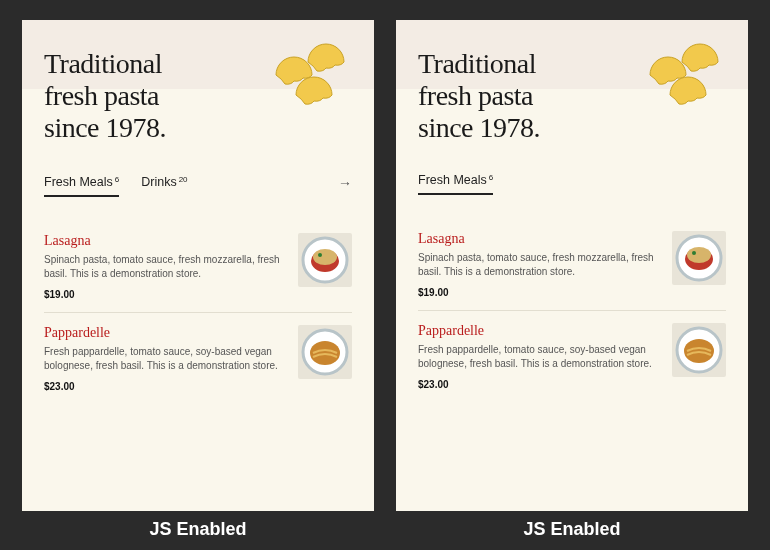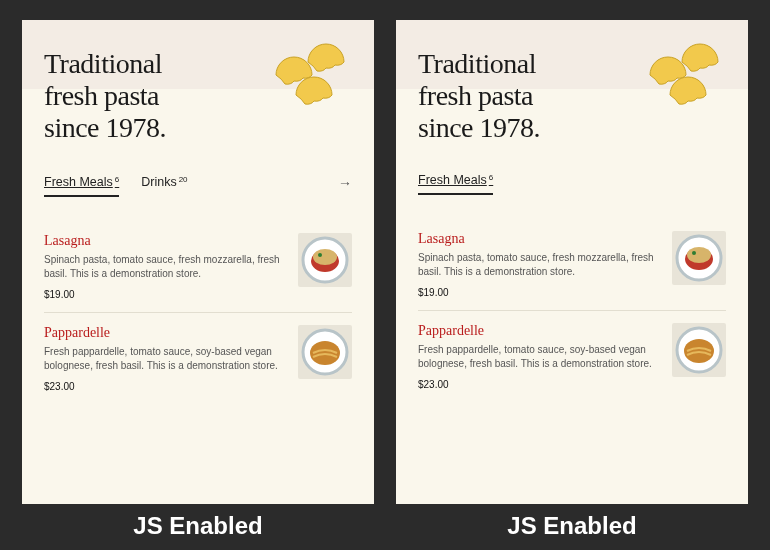--- a/index.html
+++ b/index.html
@@ -65,21 +65,20 @@
     white-space: nowrap;
   }
   .tab sup {
     font-size: 8px;
     margin-left: 2px;
     vertical-align: top;
   }
   .tab.active {
     border-bottom: 2px solid #222;
     font-weight: 500;
-    text-decoration: underline;
   }
   .tab-arrow {
     margin-left: auto;
     font-size: 14px;
     color: #555;
   }
   .items {
     padding: 18px 22px 0 22px;
     font-family: -apple-system, Helvetica, Arial, sans-serif;
   }
@@ -99,41 +98,41 @@
   }
   .item-desc {
     font-size: 10px;
     color: #555;
     line-height: 1.4;
     margin-bottom: 8px;
   }
   .item-price {
     font-size: 10px;
     color: #111;
-    font-weight: 400;
+    font-weight: 700;
   }
   .item-img {
     width: 54px;
     height: 54px;
     flex-shrink: 0;
     border-radius: 2px;
   }
   .labels {
     display: flex;
     gap: 22px;
     width: 100%;
     margin-top: 8px;
   }
   .label {
     flex: 1;
     text-align: center;
     color: #fff;
     font-family: -apple-system, Helvetica, Arial, sans-serif;
     font-weight: 700;
-    font-size: 24px;
+    font-size: 18px;
   }
 </style>
 </head>
 <body>
 
 <div class="panes">
 
   <div class="pane">
     <div class="hero">
       <h1 class="hero-title">Traditional fresh pasta since 1978.</h1>

